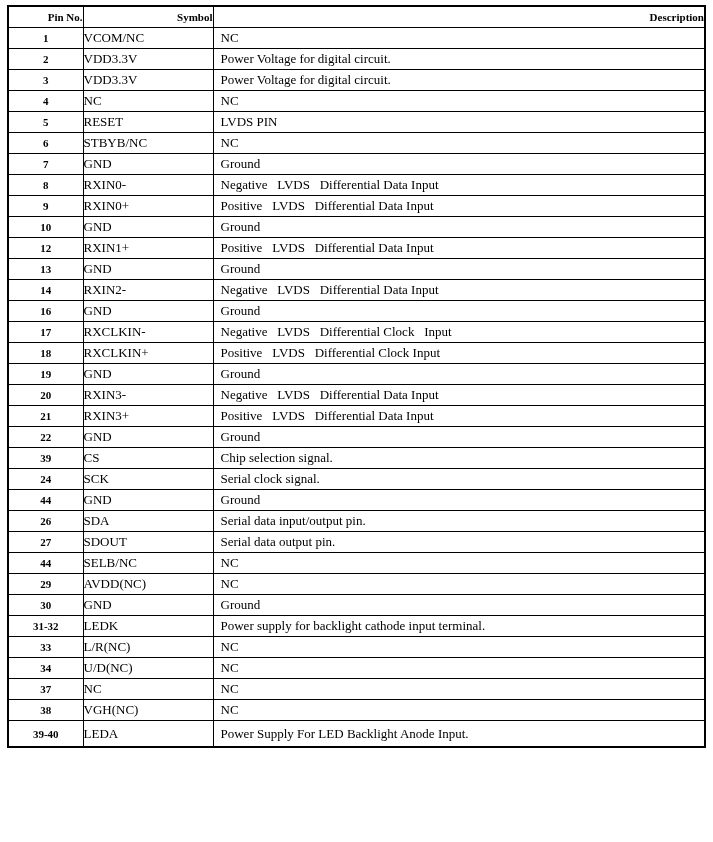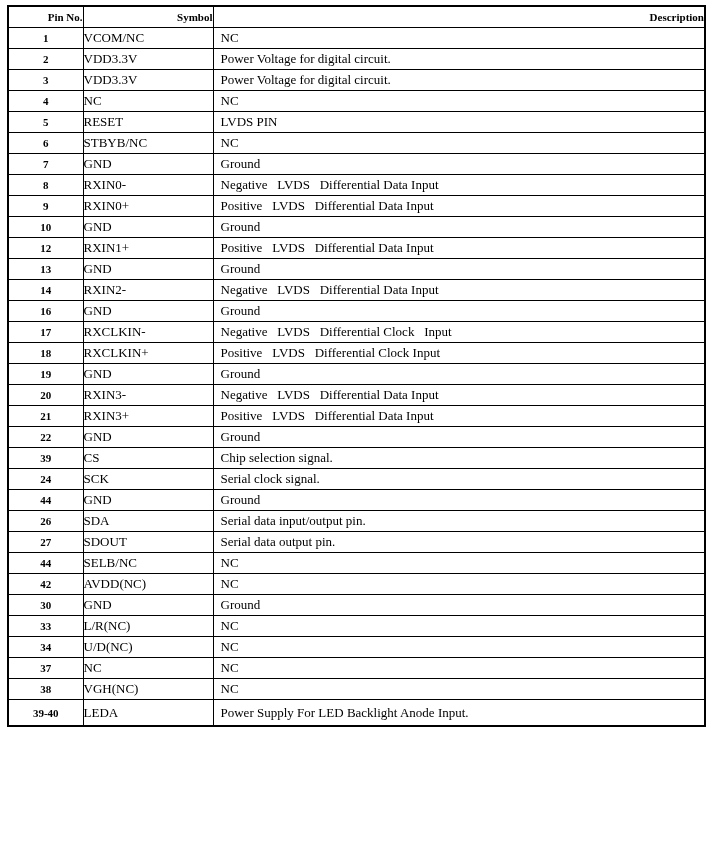--- a/index.html
+++ b/index.html
@@ -198,28 +198,33 @@
         <td class="pin">27</td>
         <td class="sym">SDOUT</td>
         <td class="desc">Serial data output pin.</td>
       </tr>
       <tr>
         <td class="pin">44</td>
         <td class="sym">SELB/NC</td>
         <td class="desc">NC</td>
       </tr>
       <tr>
-        <td class="pin">42</td>
+        <td class="pin">29</td>
         <td class="sym">AVDD(NC)</td>
         <td class="desc">NC</td>
       </tr>
       <tr>
         <td class="pin">30</td>
         <td class="sym">GND</td>
         <td class="desc">Ground</td>
+      </tr>
+      <tr>
+        <td class="pin">31-32</td>
+        <td class="sym">LEDK</td>
+        <td class="desc">Power supply for backlight cathode input terminal.</td>
       </tr>
       <tr>
         <td class="pin">33</td>
         <td class="sym">L/R(NC)</td>
         <td class="desc">NC</td>
       </tr>
       <tr>
         <td class="pin">34</td>
         <td class="sym">U/D(NC)</td>
         <td class="desc">NC</td>

